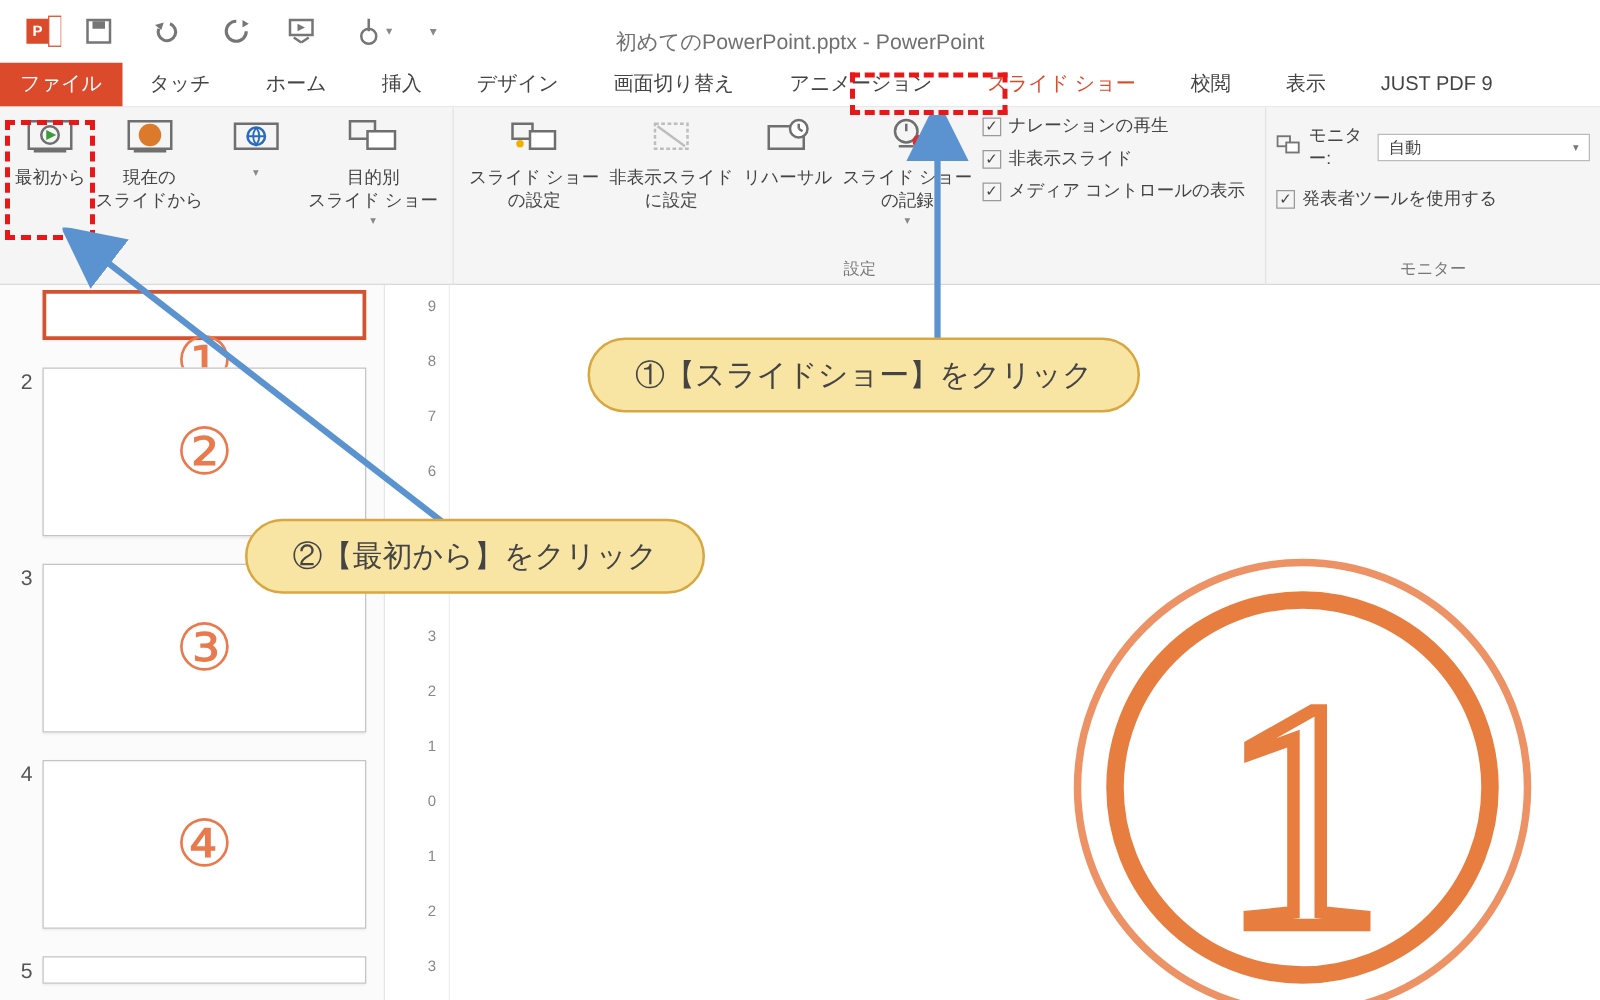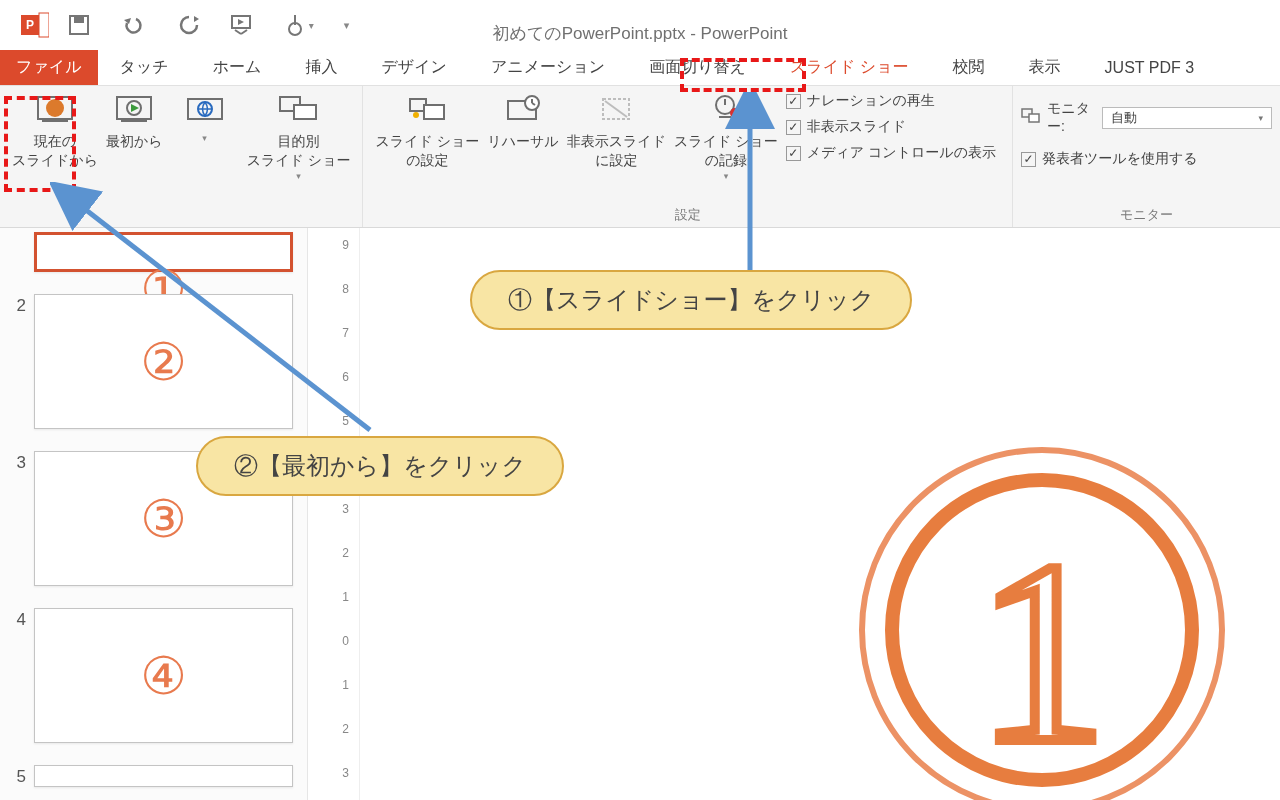--- a/index.html
+++ b/index.html
@@ -109,53 +109,53 @@
   </div>
   <div class="title">初めてのPowerPoint.pptx - PowerPoint</div>
 </div>
 
 <div class="tabs">
   <div class="tab file">ファイル</div>
   <div class="tab">タッチ</div>
   <div class="tab">ホーム</div>
   <div class="tab">挿入</div>
   <div class="tab">デザイン</div>
+  <div class="tab">画面切り替え</div>
   <div class="tab">アニメーション</div>
-  <div class="tab">画面切り替え</div>
   <div class="tab active">スライド ショー</div>
   <div class="tab">校閲</div>
   <div class="tab">表示</div>
-  <div class="tab">JUST PDF 3</div>
+  <div class="tab">JUST PDF 9</div>
 </div>
 
 <div class="ribbon">
 
   <div class="group">
     <div class="group-row">
-      <div class="btn">
-        <span class="ic">
-            <svg width="42" height="36">
-              <rect x="4" y="4" width="34" height="22" fill="none" stroke="#6f6f6f" stroke-width="2"></rect>
-              <circle cx="21" cy="15" r="9" fill="#dc7a2c"></circle>
-              <line x1="8" y1="28" x2="34" y2="28" stroke="#6f6f6f" stroke-width="2"></line>
-            </svg>
-          </span>
-        <span class="lbl">現在の
-スライドから</span>
-      </div>
       <div class="btn">
         <span class="ic">
             <svg width="42" height="36">
               <rect x="4" y="4" width="34" height="22" fill="none" stroke="#6f6f6f" stroke-width="2"></rect>
               <circle cx="21" cy="15" r="7" fill="none" stroke="#6f6f6f" stroke-width="2"></circle>
               <path d="M18 11 L26 15 L18 19 Z" fill="#3c9a3c"></path>
               <line x1="8" y1="28" x2="34" y2="28" stroke="#6f6f6f" stroke-width="2"></line>
             </svg>
           </span>
         <span class="lbl">最初から</span>
+      </div>
+      <div class="btn">
+        <span class="ic">
+            <svg width="42" height="36">
+              <rect x="4" y="4" width="34" height="22" fill="none" stroke="#6f6f6f" stroke-width="2"></rect>
+              <circle cx="21" cy="15" r="9" fill="#dc7a2c"></circle>
+              <line x1="8" y1="28" x2="34" y2="28" stroke="#6f6f6f" stroke-width="2"></line>
+            </svg>
+          </span>
+        <span class="lbl">現在の
+スライドから</span>
       </div>
       <div class="btn lg">
         <span class="ic">
             <svg width="46" height="36">
               <rect x="6" y="6" width="34" height="20" fill="none" stroke="#6f6f6f" stroke-width="2"></rect>
               <circle cx="23" cy="16" r="7" fill="none" stroke="#2a6bbf" stroke-width="2"></circle>
               <line x1="16" y1="16" x2="30" y2="16" stroke="#2a6bbf" stroke-width="1.5"></line>
               <path d="M23 9 Q28 16 23 23 Q18 16 23 9" fill="none" stroke="#2a6bbf" stroke-width="1.5"></path>
             </svg>
           </span>
@@ -184,37 +184,37 @@
               <rect x="18" y="12" width="20" height="14" fill="#fff" stroke="#6f6f6f" stroke-width="2"></rect>
               <circle cx="10" cy="22" r="3" fill="#f0b000"></circle>
             </svg>
           </span>
         <span class="lbl">スライド ショー
 の設定</span>
       </div>
       <div class="btn">
         <span class="ic">
             <svg width="42" height="36">
+              <rect x="8" y="6" width="26" height="20" fill="none" stroke="#bdbdbd" stroke-width="2" stroke-dasharray="3 2"></rect>
+              <line x1="10" y1="8" x2="32" y2="24" stroke="#bdbdbd" stroke-width="2"></line>
+            </svg>
+          </span>
+        <span class="lbl">非表示スライド
+に設定</span>
+      </div>
+      <div class="btn">
+        <span class="ic">
+            <svg width="42" height="36">
               <rect x="6" y="8" width="28" height="18" fill="none" stroke="#6f6f6f" stroke-width="2"></rect>
               <circle cx="30" cy="10" r="7" fill="#fff" stroke="#6f6f6f" stroke-width="2"></circle>
               <line x1="30" y1="6" x2="30" y2="10" stroke="#6f6f6f" stroke-width="2"></line>
               <line x1="30" y1="10" x2="33" y2="12" stroke="#6f6f6f" stroke-width="2"></line>
             </svg>
           </span>
         <span class="lbl">リハーサル</span>
-      </div>
-      <div class="btn">
-        <span class="ic">
-            <svg width="42" height="36">
-              <rect x="8" y="6" width="26" height="20" fill="none" stroke="#bdbdbd" stroke-width="2" stroke-dasharray="3 2"></rect>
-              <line x1="10" y1="8" x2="32" y2="24" stroke="#bdbdbd" stroke-width="2"></line>
-            </svg>
-          </span>
-        <span class="lbl">非表示スライド
-に設定</span>
       </div>
       <div class="btn">
         <span class="ic">
             <svg width="42" height="36">
               <circle cx="20" cy="12" r="9" fill="none" stroke="#6f6f6f" stroke-width="2"></circle>
               <line x1="20" y1="6" x2="20" y2="12" stroke="#6f6f6f" stroke-width="2"></line>
               <circle cx="30" cy="20" r="5" fill="#d83030"></circle>
               <line x1="14" y1="24" x2="26" y2="24" stroke="#6f6f6f" stroke-width="2"></line>
             </svg>
           </span>
@@ -336,13 +336,13 @@
 <svg class="arrow" style="left:50px;top:182px" width="400" height="280">
   <defs>
       <marker id="ah2" markerWidth="10" markerHeight="10" refX="5" refY="5" orient="auto">
         <path d="M0 0 L10 5 L0 10 Z" fill="#5b93d0"></path>
       </marker>
     </defs>
   <line x1="320" y1="248" x2="18" y2="14" stroke="#5b93d0" stroke-width="5" marker-end="url(#ah2)"></line>
 </svg>
 
 <div class="callout" style="left:470px;top:270px">①【スライドショー】をクリック</div>
-<div class="callout" style="left:196px;top:436px">②【最初から】をクリック</div>
+<div class="callout" style="left:196px;top:415px">②【最初から】をクリック</div>
 
 </body></html>

